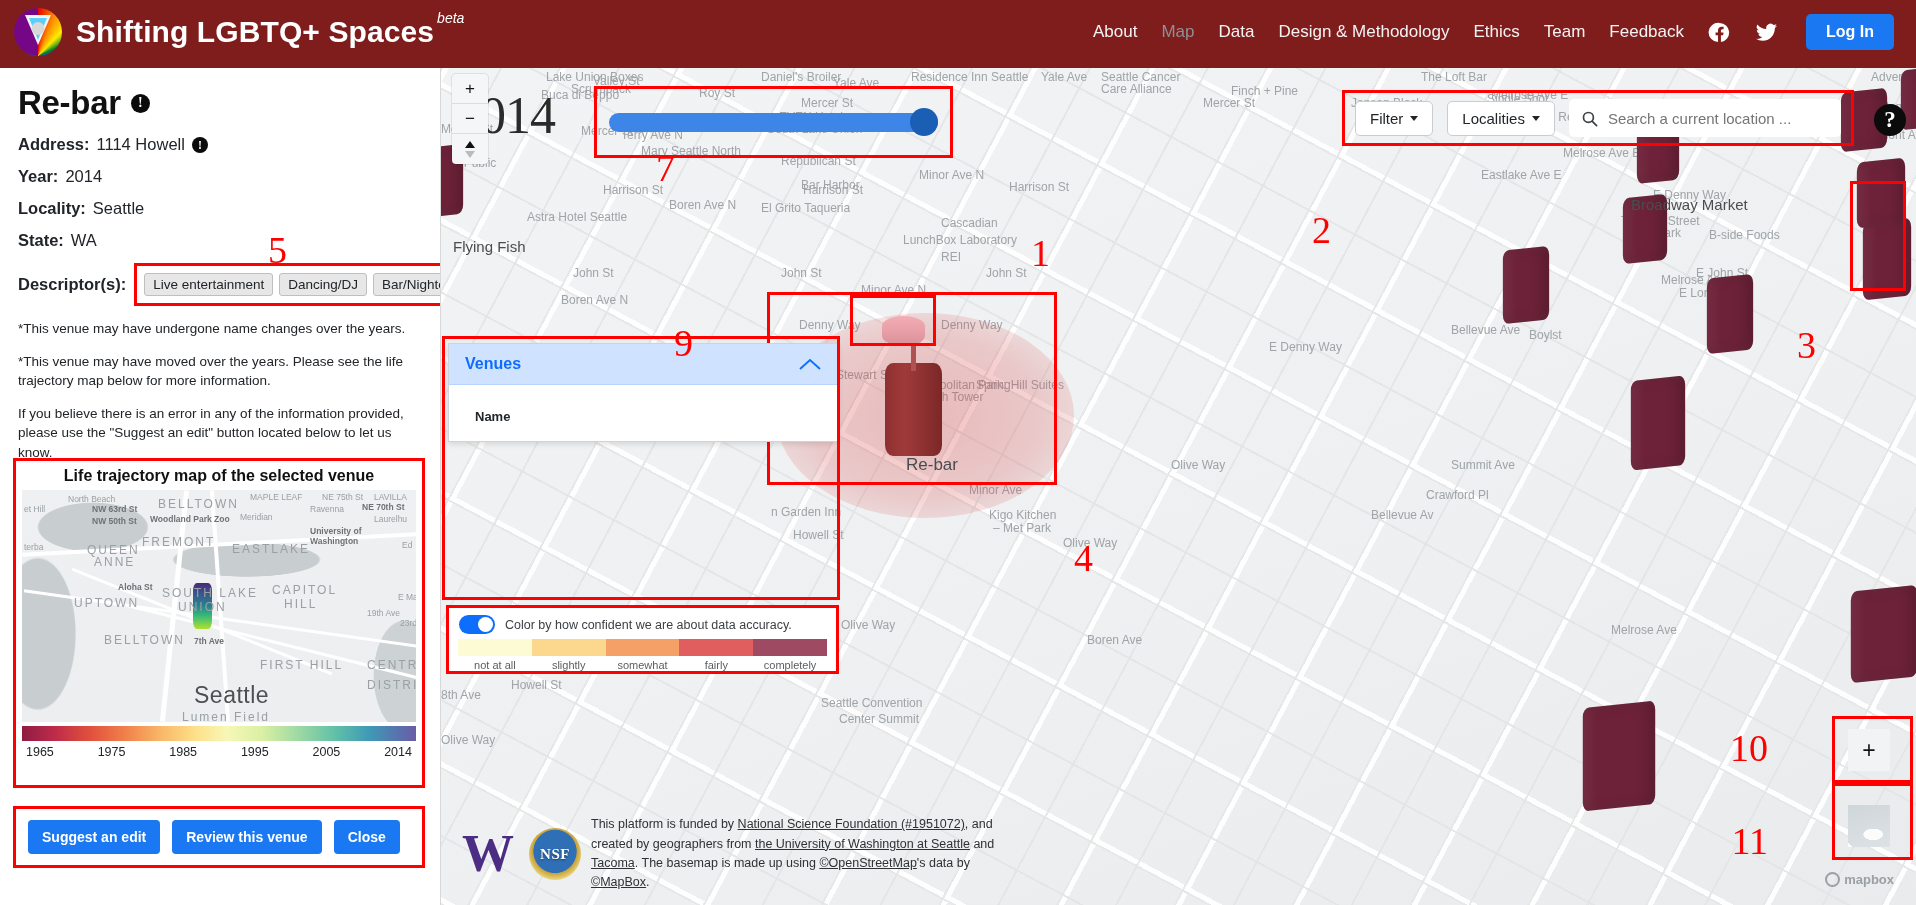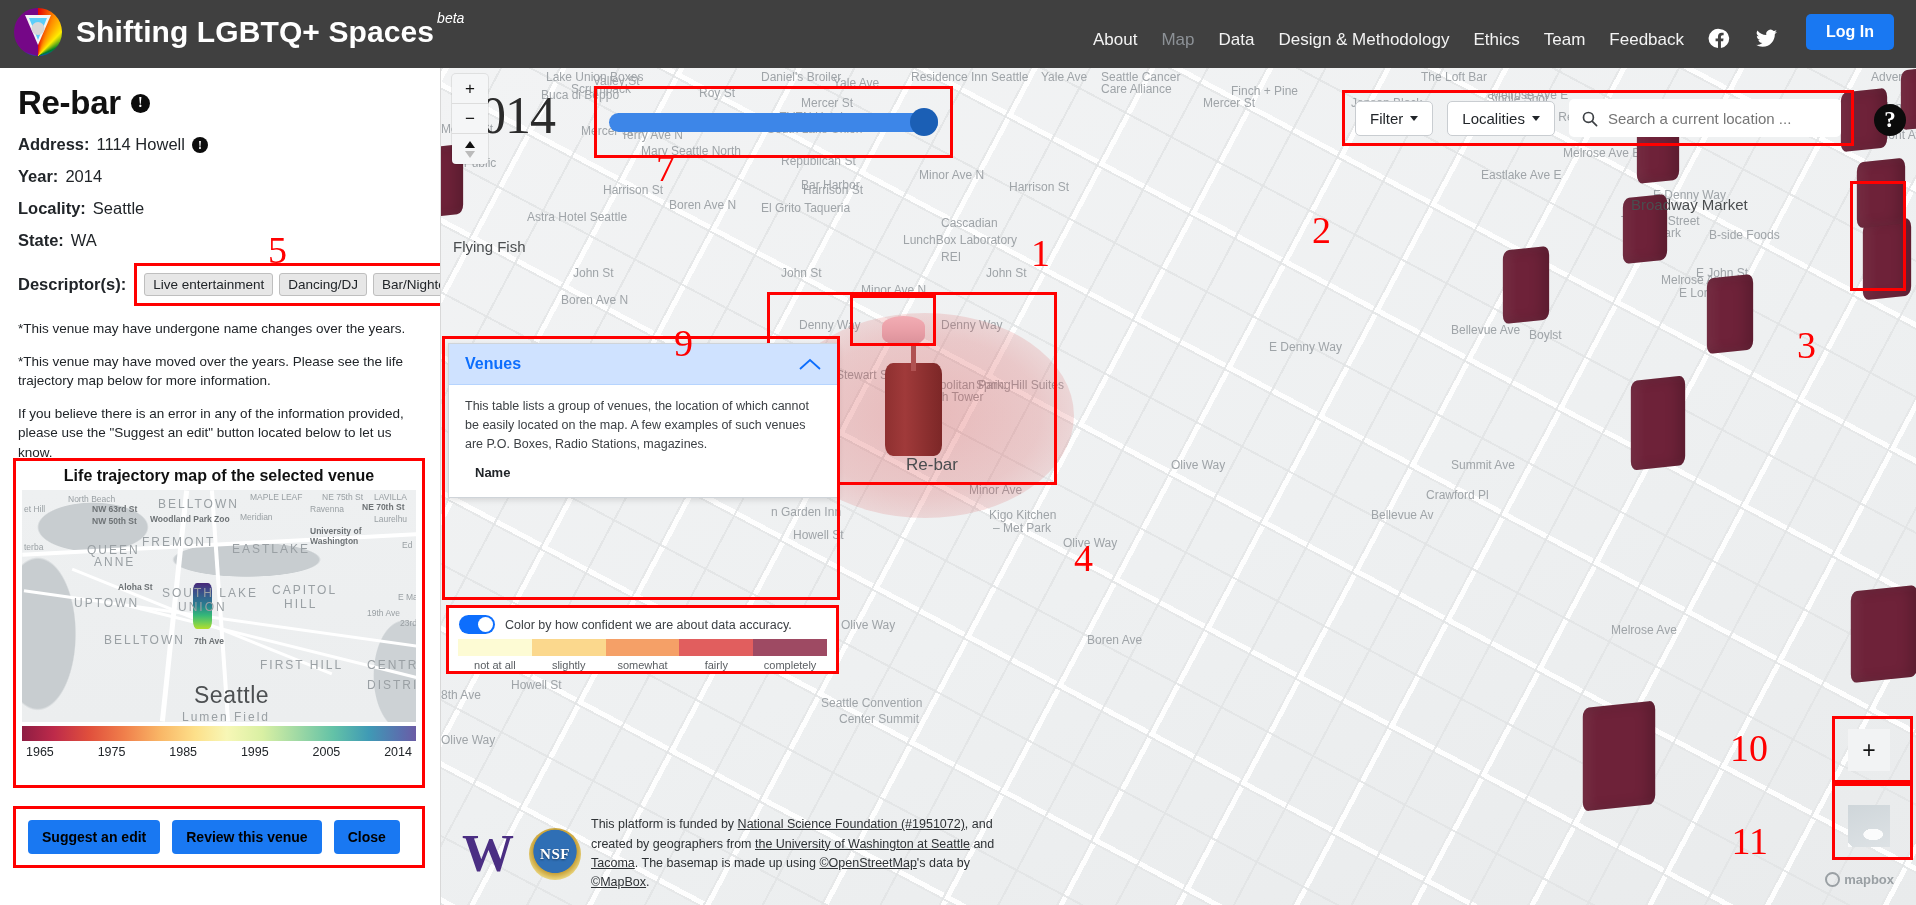--- a/index.html
+++ b/index.html
@@ -5,21 +5,21 @@
   * { box-sizing: border-box; margin: 0; padding: 0; }
   html, body {
     width: 1916px; height: 905px;
     font-family: "Liberation Sans", sans-serif;
     overflow: hidden; background: #222529;
   }
 
   
   #header {
     position: absolute; top: 0; left: 0; width: 1916px; height: 68px;
-    background: #404040; display: flex; align-items: center;
+    background: #7f1d1d; display: flex; align-items: center;
     padding: 0 22px 4px 14px; z-index: 50;
   }
   #logo-wrap { width: 48px; height: 48px; margin-right: 14px; position: relative; flex: 0 0 auto; }
   #logo-circle {
     width: 48px; height: 48px; border-radius: 50%; overflow: hidden;
     background: conic-gradient(from 180deg at 50% 100%,
       #e40303 0deg, #ff8c00 22deg, #ffed00 44deg, #008026 66deg,
       #004dff 88deg, #750787 110deg, #750787 180deg,
       #e40303 180deg, #ff8c00 202deg, #ffed00 224deg, #008026 246deg,
       #004dff 268deg, #750787 290deg, #750787 360deg);
@@ -45,21 +45,21 @@
     z-index: 3;
   }
   #brand-title {
     color: #fff; font-size: 30px; font-weight: 600; letter-spacing: .1px;
     white-space: nowrap;
   }
   #beta-tag {
     color: #fff; font-size: 14px; font-style: italic;
     align-self: flex-start; margin-top: 10px; margin-left: 3px;
   }
-  #nav { margin-left: auto; display: flex; align-items: flex-end; gap: 24px; }
+  #nav { margin-left: auto; display: flex; align-items: center; gap: 24px; }
   .nav-link {
     color: #f3f3f3; font-size: 17px; text-decoration: none; white-space: nowrap;
     cursor: pointer;
   }
   .nav-link.muted { color: #8c9196; }
   .social-icon { color: #fff; display: flex; align-items: center; cursor: pointer; }
   #login-btn {
     background: #1978f2; color: #fff; font-size: 16px; font-weight: 700;
     border: none; border-radius: 5px; padding: 9px 20px; cursor: pointer;
     font-family: "Liberation Sans", sans-serif; margin-left: 4px;
@@ -135,21 +135,21 @@
   #colorbar-labels {
     display: flex; justify-content: space-between; margin: 4px 10px 0;
     font-size: 12.5px; color: #212529;
   }
   #action-box {
     position: absolute; left: 13px; top: 738px; width: 412px;
     border: 3px solid #ff0000; padding: 11px 12px;
     display: flex; gap: 12px; align-items: center;
   }
   .primary-btn {
-    background: #1978f2; color: #000000; border: none; border-radius: 4px;
+    background: #1978f2; color: #ffffff; border: none; border-radius: 4px;
     padding: 9px 14px; font-size: 14px; font-weight: 700; cursor: pointer;
     font-family: "Liberation Sans", sans-serif; white-space: nowrap;
   }
 
   
   #map {
     position: absolute; left: 441px; top: 0; width: 1475px; height: 837px;
     overflow: hidden;
     background:
       repeating-linear-gradient(118deg, rgba(226,228,229,.85) 0 2px, transparent 2px 52px),
@@ -670,21 +670,20 @@
     <div id="label-4" class="red-num">4</div>
 
     <div id="venues-panel">
       <div id="venues-header">
         <span id="venues-header-title">Venues</span>
         <svg width="22" height="13" viewBox="0 0 22 13" fill="none" stroke="#0d6efd" stroke-width="1.8">
           <polyline points="1,11 11,2 21,11"></polyline>
         </svg>
       </div>
       <div id="venues-body">
-        <div id="venues-desc">This table lists a group of venues, the location of which cannot be easily located on the map. A few examples of such venues are P.O. Boxes, Radio Stations, magazines.</div>
         <div id="venues-col-head">Name</div>
       </div>
     </div>
     <div id="venues-panel-box"></div>
     <div id="label-7" class="red-num">7</div>
     <div id="label-9" class="red-num">9</div>
 
     <div id="legend-box">
       <div id="legend-toggle-row">
         <div id="toggle-switch"></div>

